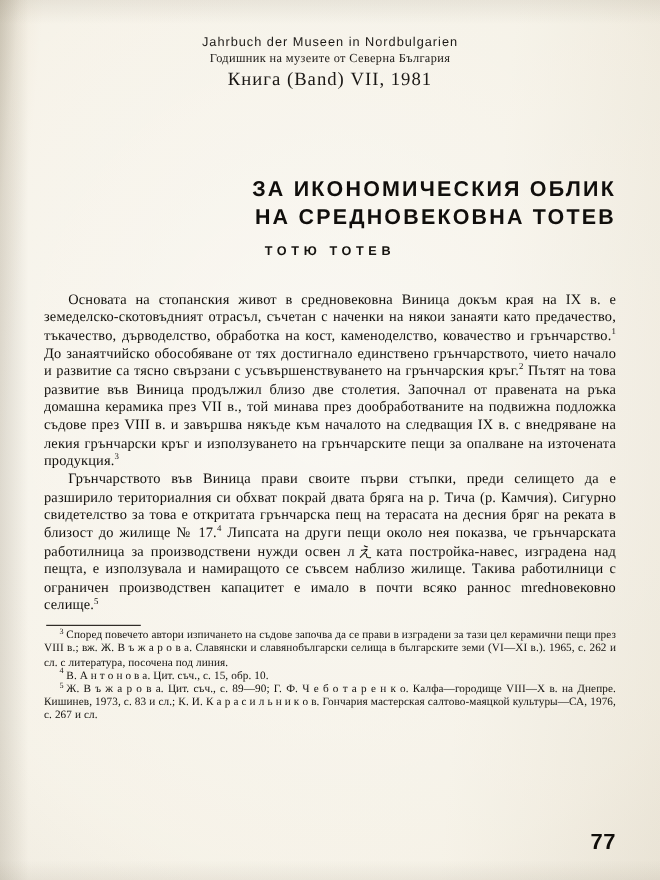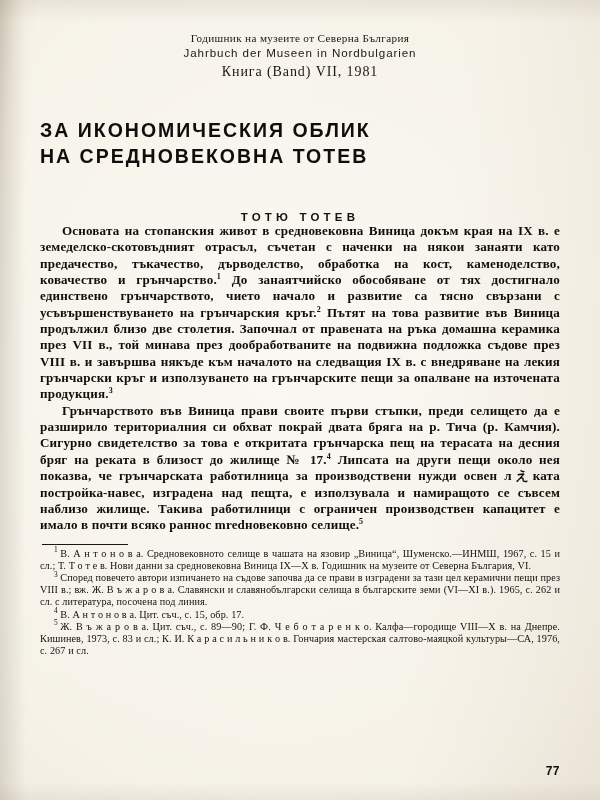--- a/index.html
+++ b/index.html
@@ -57,57 +57,57 @@
     color: #1b1815;
   }
   .masthead .line-de {
     font-family: "Liberation Sans", "DejaVu Sans", sans-serif;
     font-size: 11.6px;
     letter-spacing: 0.9px;
     line-height: 15px;
   }
   .masthead .line-band {
     margin-top: 5px;
-    font-size: 14px;
+    font-size: 17px;
     letter-spacing: 0.9px;
   }
 
   
   .title-block {
-    text-align: left;
-    margin-top: 38px;
+    text-align: right;
+    margin-top: 80px;
   }
   .title-block .t-line {
     display: block;
     font-family: "Liberation Sans", "DejaVu Sans", sans-serif;
     font-weight: 700;
     font-size: 19.5px;
     letter-spacing: 2.0px;
     line-height: 26px;
     color: #100e0c;
   }
 
   .author {
     text-align: center;
-    margin-top: 42px;
+    margin-top: 12px;
     font-family: "Liberation Sans", "DejaVu Sans", sans-serif;
     font-weight: 700;
     font-size: 11.5px;
     letter-spacing: 4.2px;
     color: #15130f;
   }
 
   
   .body-text {
+    margin-top: 29px;
     font-size: 13.1px;
     line-height: 16.35px;
     text-align: justify;
     letter-spacing: 0.15px;
     color: #110f0c;
-    font-weight: bold;
     -webkit-font-smoothing: none;
   }
   .body-text p {
     margin: 0;
     text-indent: 22px;
     text-align: justify;
   }
   .body-text p + p {
     margin-top: 0;
   }
@@ -144,56 +144,55 @@
     margin-right: 2.5px;
   }
 
   
   .folio {
     position: absolute;
     right: 40px;
     bottom: 22px;
     font-family: "Liberation Sans", "DejaVu Sans", sans-serif;
     font-weight: 700;
-    font-size: 12px;
+    font-size: 20px;
     letter-spacing: 0.5px;
     color: #100e0b;
     z-index: 3;
   }
 </style>
 </head>
 <body>
 
 <div id="page">
   <div class="content">
 
     <div class="masthead">
+      <span class="line line-de">Jahrbuch der Museen in Nordbulgarien</span>
       <span class="line">Годишник на музеите от Северна България</span>
-      <span class="line line-de">Jahrbuch der Museen in Nordbulgarien</span>
       <span class="line line-band">Книга (Band) VII, 1981</span>
     </div>
 
     <div class="title-block">
       <span class="t-line">ЗА ИКОНОМИЧЕСКИЯ ОБЛИК</span>
       <span class="t-line">НА СРЕДНОВЕКОВНА ТОТЕВ</span>
     </div>
 
     <div class="author">ТОТЮ ТОТЕВ</div>
 
     <div class="body-text">
       <p><span>Основата на стопанския живот в средновековна Виница докъм края на IX в. е земеделско-скотовъдният отрасъл, съчетан с наченки на някои занаяти като предачество, тъкачество, дърводелство, обработка на кост, каменоделство, ковачество и грънчарство.</span><sup>1</sup><span> До занаятчийско обособяване от тях достигнало единствено грънчарството, чието начало и развитие са тясно свързани с усъвършенствуването на грънчарския кръг.</span><sup>2</sup><span> Пътят на това развитие във Виница продължил близо две столетия. Започнал от правената на ръка домашна керамика през VII в., той минава през дообработваните на подвижна подложка съдове през VIII в. и завършва някъде към началото на следващия IX в. с внедряване на лекия грънчарски кръг и използуването на грънчарските пещи за опалване на източената продукция.</span><sup>3</sup></p>
       <p><span>Грънчарството във Виница прави своите първи стъпки, преди селището да е разширило териториалния си обхват покрай двата бряга на р. Тича (р. Камчия). Сигурно свидетелство за това е откритата грънчарска пещ на терасата на десния бряг на реката в близост до жилище № 17.</span><sup>4</sup><span> Липсата на други пещи около нея показва, че грънчарската работилница за производствени нужди освен лえката постройка-навес, изградена над пещта, е използувала и намиращото се съвсем наблизо жилище. Такива работилници с ограничен производствен капацитет е имало в почти всяко раннос mredновековно селище.</span><sup>5</sup></p>
     </div>
 
     <div class="footnotes">
       <div class="fn-rule"></div>
       <div id="fn-list">
-          <p class="fn"><span class="num">1</span><span>В. А н т о н о в а. Средновековното селище в чашата на язовир „Виница“, Шуменско.—ИНМШ, 1967, с. 15 и сл.; Т. Т о т е в. Нови данни за средновековна Виница IX—X в. Годишник на музеите от Северна България, VI.</span></p>
           <p class="fn"><span class="num">3</span><span>Според повечето автори изпичането на съдове започва да се прави в изградени за тази цел керамични пещи през VIII в.; вж. Ж. В ъ ж а р о в а. Славянски и славянобългарски селища в българските земи (VI—XI в.). 1965, с. 262 и сл. с литература, посочена под линия.</span></p>
-          <p class="fn"><span class="num">4</span><span>В. А н т о н о в а. Цит. съч., с. 15, обр. 17.</span></p>
+          <p class="fn"><span class="num">4</span><span>В. А н т о н о в а. Цит. съч., с. 15, обр. 10.</span></p>
           <p class="fn"><span class="num">5</span><span>Ж. В ъ ж а р о в а. Цит. съч., с. 89—90; Г. Ф. Ч е б о т а р е н к о. Калфа—городище VIII—X в. на Днепре. Кишинев, 1973, с. 83 и сл.; К. И. К а р а с и л ь н и к о в. Гончария мастерская салтово-маяцкой культуры—СА, 1976, с. 267 и сл.</span></p>
         </div>
     </div>
 
   </div>
 
   <div class="folio">77</div>
 </div>
 
 </body></html>

